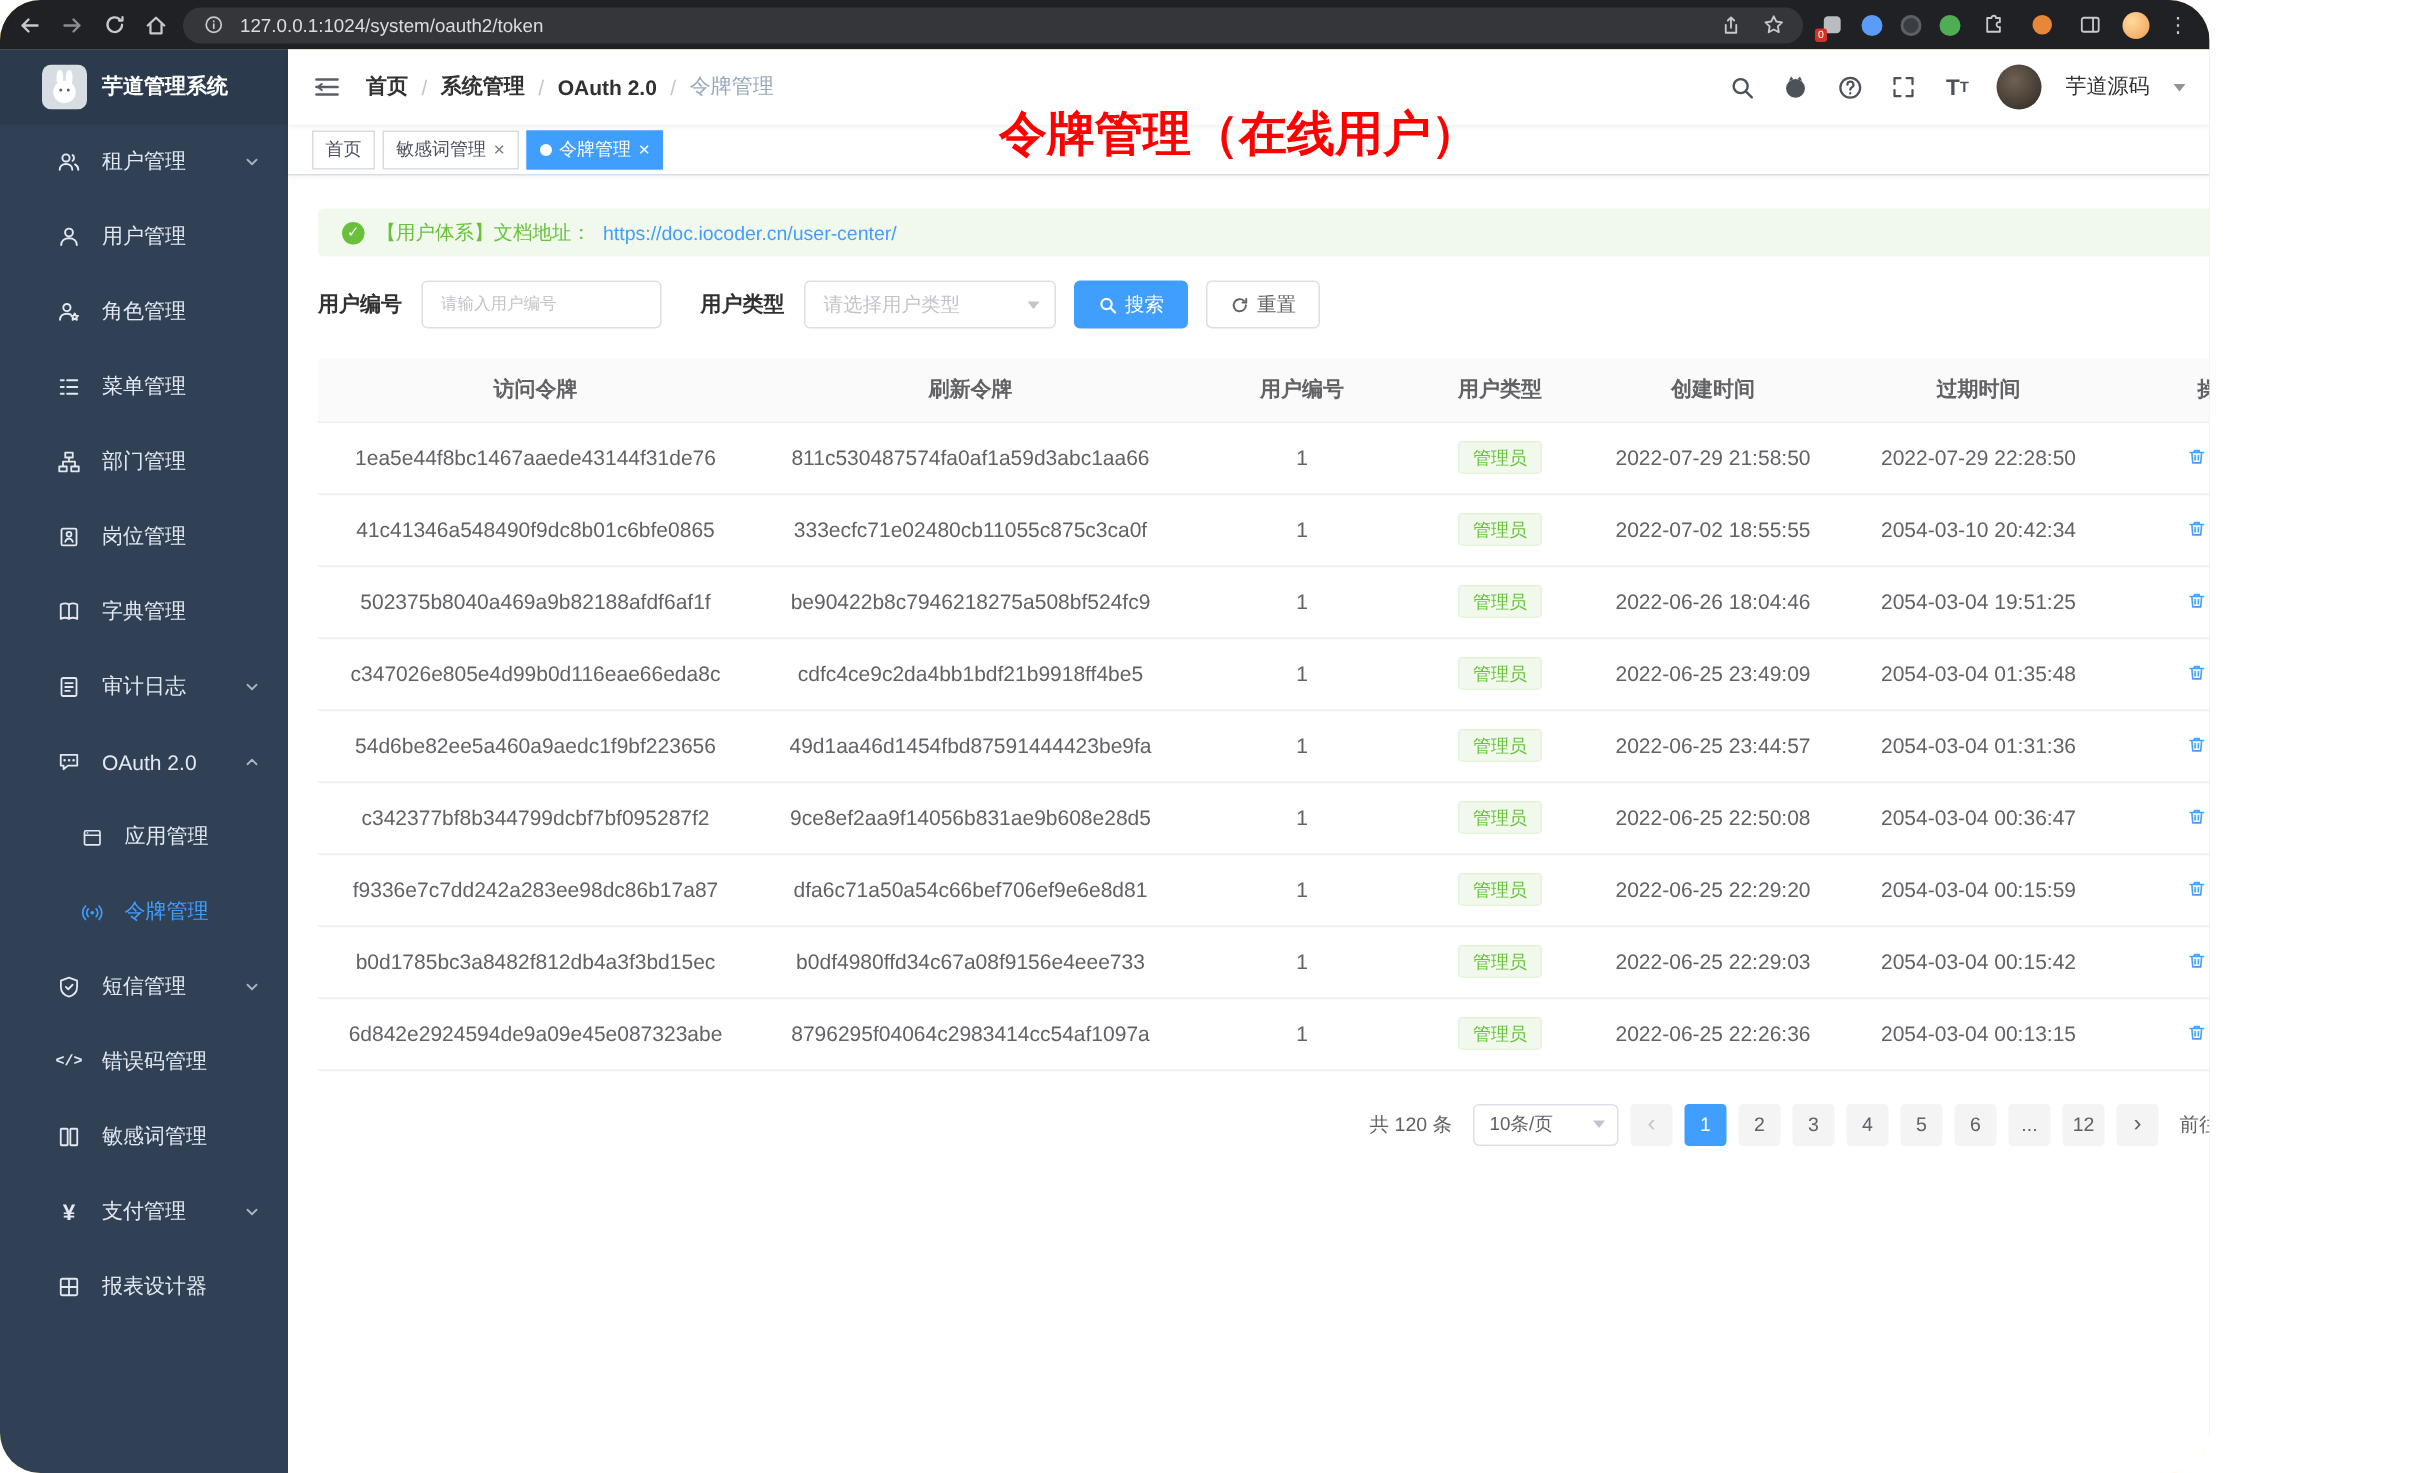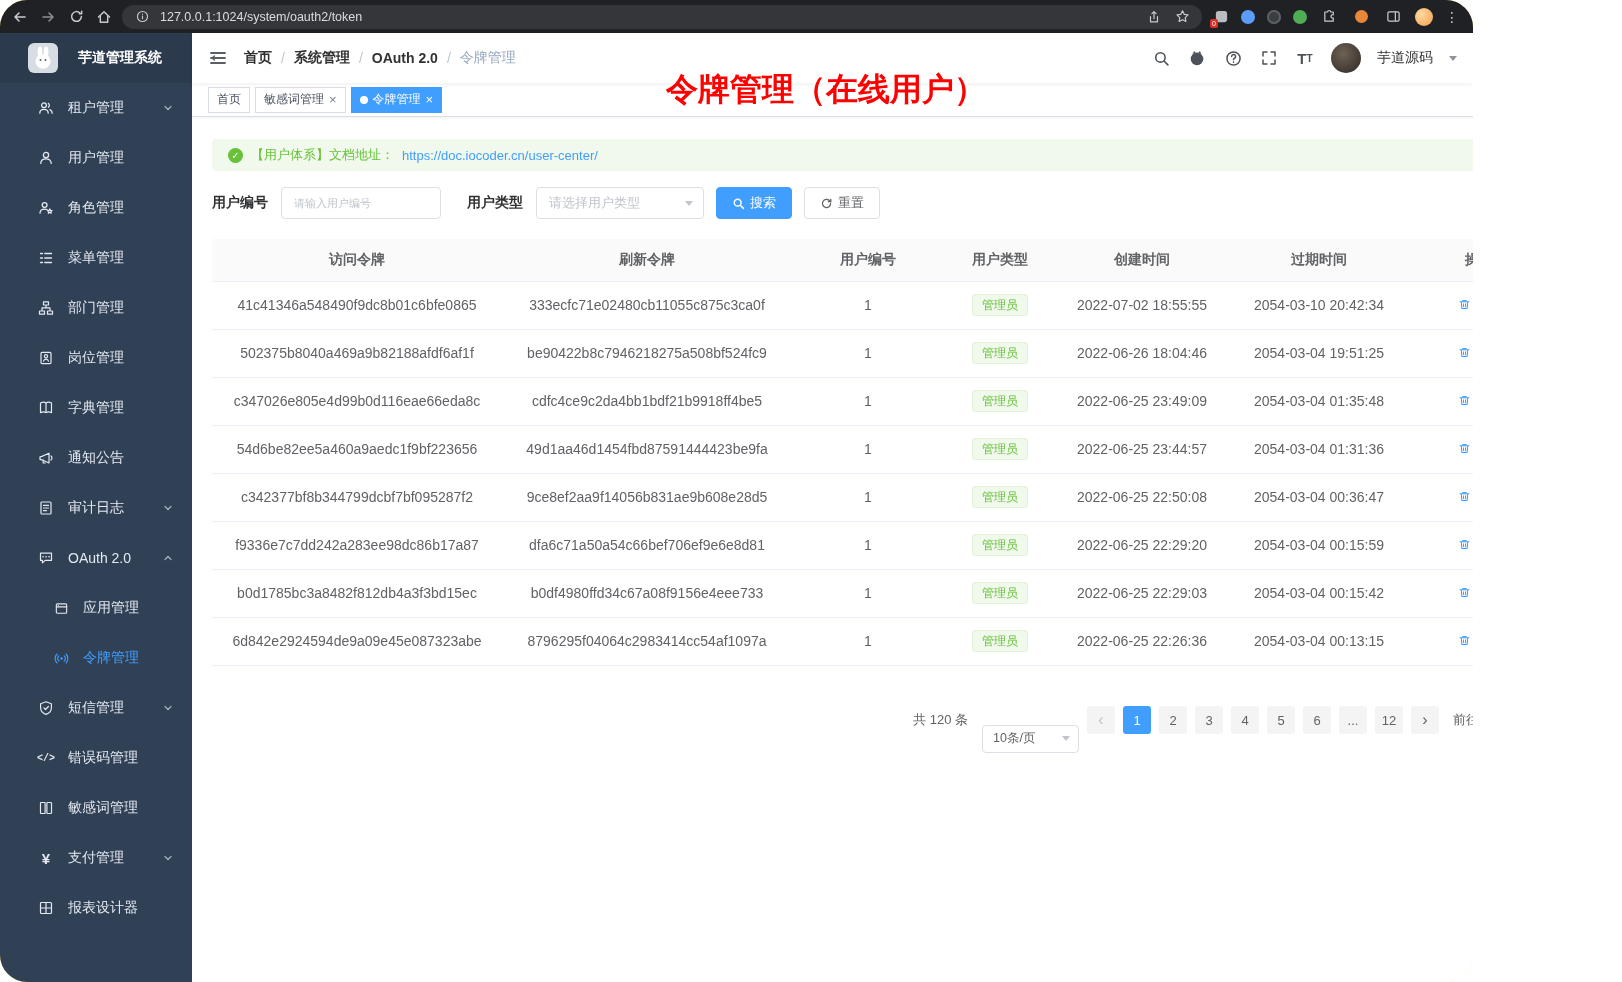--- a/index.html
+++ b/index.html
@@ -16,21 +16,21 @@
   .ext-icons { display:flex; align-items:center; gap:12px; padding:0 4px; }
   .ext-dot { width:14px; height:14px; border-radius:50%; display:inline-block; }
   .ext-wrap { position:relative; display:inline-flex; }
   .ext-badge { position:absolute; left:-4px; bottom:-4px; background:#d93025; color:#fff; font-size:7px; line-height:9px; padding:0 2px; border-radius:2px; }
   .b-avatar { width:18px; height:18px; border-radius:50%; background:radial-gradient(circle at 35% 35%, #ffd9a0, #ef9f4e); }
   .kebab { color:#c7cacd; font-size:14px; letter-spacing:0; }
 
   
   .app { display:flex; height:949px; }
   .sidebar { width:192px; background:#304156; color:#e4e8f0; flex:0 0 auto; display:flex; flex-direction:column; }
-  .logo { height:50px; display:flex; align-items:center; gap:20px; padding:0 0 0 28px; background:#2b3a4d; cursor:pointer; }
+  .logo { height:50px; display:flex; align-items:center; gap:10px; padding:0 0 0 28px; background:#2b3a4d; cursor:pointer; }
   .logo-title { color:#fff; font-size:14px; font-weight:700; }
   .menu { flex:1; overflow:hidden; }
   .menu-item { height:50px; display:flex; align-items:center; padding:0 18px 0 38px; font-size:14px; cursor:pointer; color:#e4e8f0; }
   .menu-item .mi-icon { width:16px; height:16px; margin-right:14px; display:inline-flex; align-items:center; justify-content:center; flex:0 0 auto; }
   .menu-item .mi-label { flex:1; white-space:nowrap; }
   .menu-item .mi-chev { width:12px; height:12px; display:inline-flex; color:#aab4c4; }
   .menu-item .mi-chev.up svg { transform:rotate(180deg); }
   .menu-item.sub { padding-left:53px; }
   .menu-item.active { color:#409eff; }
   .mono-ic { font-family:"Liberation Mono","DejaVu Sans Mono",monospace; font-size:10px; font-weight:700; }
@@ -87,21 +87,21 @@
   
   .data-table { margin-top:20px; width:1336px; border-collapse:collapse; table-layout:fixed; font-size:14px; }
   .data-table th { height:42px; background:#fafafa; color:#606266; font-weight:600; text-align:center; border-bottom:1px solid #ebeef5; }
   .data-table td { height:48px; text-align:center; color:#606266; border-bottom:1px solid #ebeef5; white-space:nowrap; overflow:hidden; }
   .badge { display:inline-block; background:#f0f9eb; border:1px solid #e1f3d8; color:#67c23a; font-size:12px; line-height:18px; padding:1px 9px; border-radius:3px; }
   .action-link { color:#409eff; font-size:13px; display:inline-flex; align-items:center; gap:3px; cursor:pointer; }
 
   
   .pagination { margin-top:22px; width:1336px; display:flex; justify-content:flex-end; align-items:center; gap:8px; font-size:13px; color:#606266; }
   .pg-total { margin-right:6px; }
-  .select.sm { height:28px; width:97px; padding:0 8px 0 10px;margin-top:37px; }
+  .select.sm { height:28px; width:97px; padding:0 8px 0 10px; }
   .select.sm .sel-text { color:#606266; font-size:12.5px; }
   .pg-btn { min-width:28px; height:28px; border:none; border-radius:3px; background:#f4f4f5; color:#606266; font-size:13px; display:inline-flex; align-items:center; justify-content:center; cursor:pointer; font-family:inherit; padding:0 6px; }
   .pg-btn.arrow { font-size:16px; }
   .pg-btn.prev { color:#c0c4cc; }
   .pg-btn.active { background:#409eff; color:#fff; }
   .pg-goto { display:flex; align-items:center; gap:6px; margin-left:6px; }
   .goto-input { width:44px; height:28px; border:1px solid #dcdfe6; border-radius:3px; text-align:center; font-size:13px; color:#606266; outline:none; font-family:inherit; }
 
   
   .annotation { position:absolute; left:666px; top:68px; font-size:32px; font-weight:700; color:#ff0000; white-space:nowrap; z-index:10; }
@@ -277,29 +277,20 @@
         <div class="menu-item">
           <span class="mi-icon">
               <svg width="16" height="16" viewBox="0 0 16 16" fill="none" stroke="currentColor" stroke-width="1.2" stroke-linejoin="round">
                 <path d="M2.5 3c2-1 4-1 5.5 0 1.5-1 3.5-1 5.5 0v9.6c-2-1-4-1-5.5 0-1.5-1-3.5-1-5.5 0z"></path>
                 <path d="M8 3v9.6"></path>
               </svg>
             </span>
           <span class="mi-label">字典管理</span>
         </div>
 
-        <div class="menu-item">
-          <span class="mi-icon">
-              <svg width="16" height="16" viewBox="0 0 16 16" fill="none" stroke="currentColor" stroke-width="1.2" stroke-linejoin="round" stroke-linecap="round">
-                <path d="M2 6.8v2.6l1.9.4L11 13V3.2L3.9 6.4z"></path>
-                <path d="M5.2 10.2V13h2M13 6a2.6 2.6 0 0 1 0 4"></path>
-              </svg>
-            </span>
-          <span class="mi-label">通知公告</span>
-        </div>
 
         <div class="menu-item">
           <span class="mi-icon">
               <svg width="16" height="16" viewBox="0 0 16 16" fill="none" stroke="currentColor" stroke-width="1.2" stroke-linecap="round" stroke-linejoin="round">
                 <rect x="3" y="2" width="10" height="12" rx="1"></rect>
                 <path d="M5.5 5.4h5M5.5 8h5M5.5 10.6h3"></path>
               </svg>
             </span>
           <span class="mi-label">审计日志</span>
           <span class="mi-chev">
@@ -515,20 +506,36 @@
                 <th>刷新令牌</th>
                 <th>用户编号</th>
                 <th>用户类型</th>
                 <th>创建时间</th>
                 <th>过期时间</th>
                 <th>操作</th>
               </tr>
             </thead>
             <tbody>
 
+                <tr>
+                  <td>1ea5e44f8bc1467aaede43144f31de76</td>
+                  <td>811c530487574fa0af1a59d3abc1aa66</td>
+                  <td>1</td>
+                  <td><span class="badge">管理员</span></td>
+                  <td>2022-07-29 21:58:50</td>
+                  <td>2022-07-29 22:28:50</td>
+                  <td>
+                    <a class="action-link">
+                      <svg width="13" height="13" viewBox="0 0 16 16" fill="none" stroke="currentColor" stroke-width="1.3" stroke-linecap="round" stroke-linejoin="round">
+                        <path d="M2.5 4.5h11M6 4.5V3h4v1.5M4 4.5l.7 8.5h6.6l.7-8.5M6.7 7v3.6M9.3 7v3.6"></path>
+                      </svg>
+                      <span>强退</span>
+                    </a>
+                  </td>
+                </tr>
 
                 <tr>
                   <td>41c41346a548490f9dc8b01c6bfe0865</td>
                   <td>333ecfc71e02480cb11055c875c3ca0f</td>
                   <td>1</td>
                   <td><span class="badge">管理员</span></td>
                   <td>2022-07-02 18:55:55</td>
                   <td>2054-03-10 20:42:34</td>
                   <td>
                     <a class="action-link">

